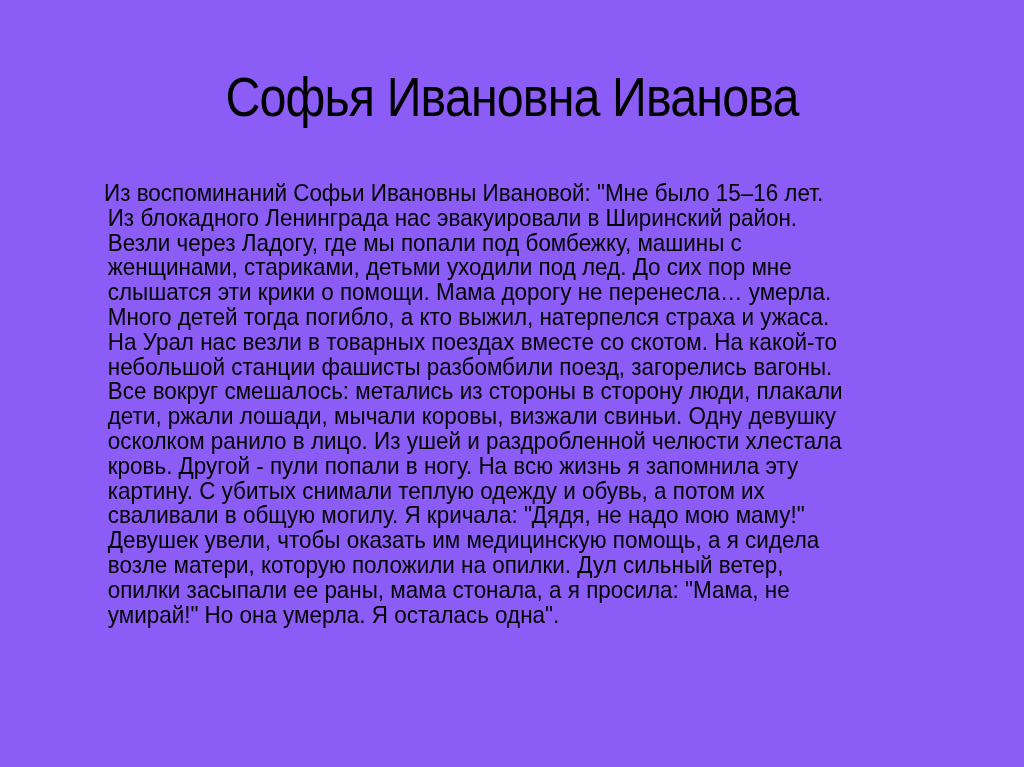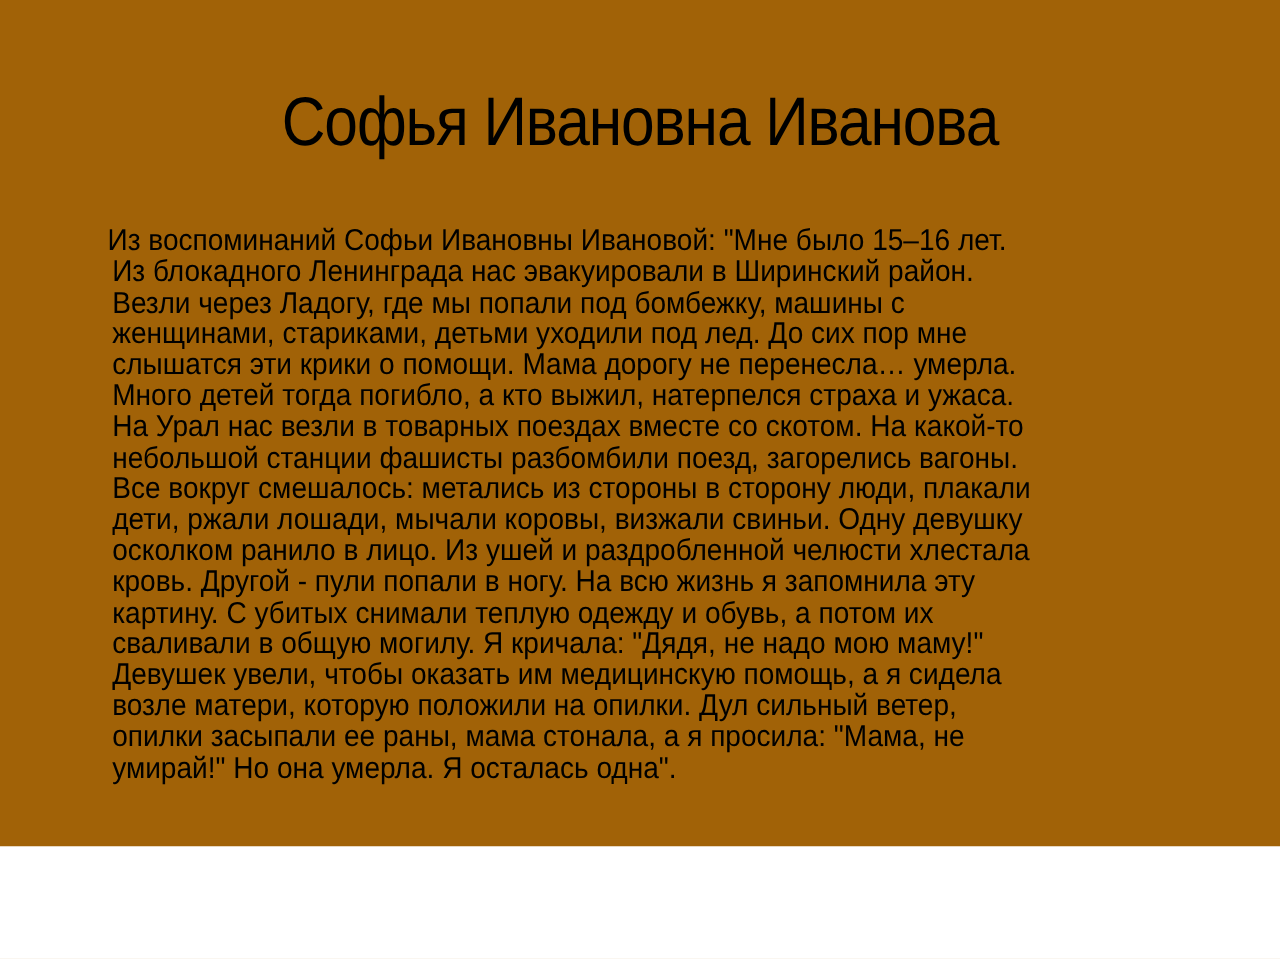--- a/index.html
+++ b/index.html
@@ -12,39 +12,39 @@
       height: 767px;
       position: relative;
       overflow: hidden;
       font-family: "Liberation Sans", "DejaVu Sans", sans-serif;
       color: #000000;
     }
     .slide {
       position: absolute;
       left: 0; top: 0;
       width: 1024px;
-      height: 677px;
-      background: #a16207;
+      height: 767px;
+      background: #8b5cf6;
     }
     .title {
       position: absolute;
       left: 0;
       top: 62px;
       width: 1024px;
       text-align: center;
       font-size: 55px;
       line-height: 70px;
       font-weight: normal;
       letter-spacing: -1px;
       transform: scaleX(0.88);
       transform-origin: 512px 0;
     }
     .body {
       position: absolute;
-      left: 86px;
+      left: 104px;
       top: 181px;
       width: 880px;
     }
     .line {
       display: block;
       white-space: nowrap;
       font-size: 24px;
       line-height: 24.8px;
       height: 24.8px;
       transform: scaleX(0.935);

